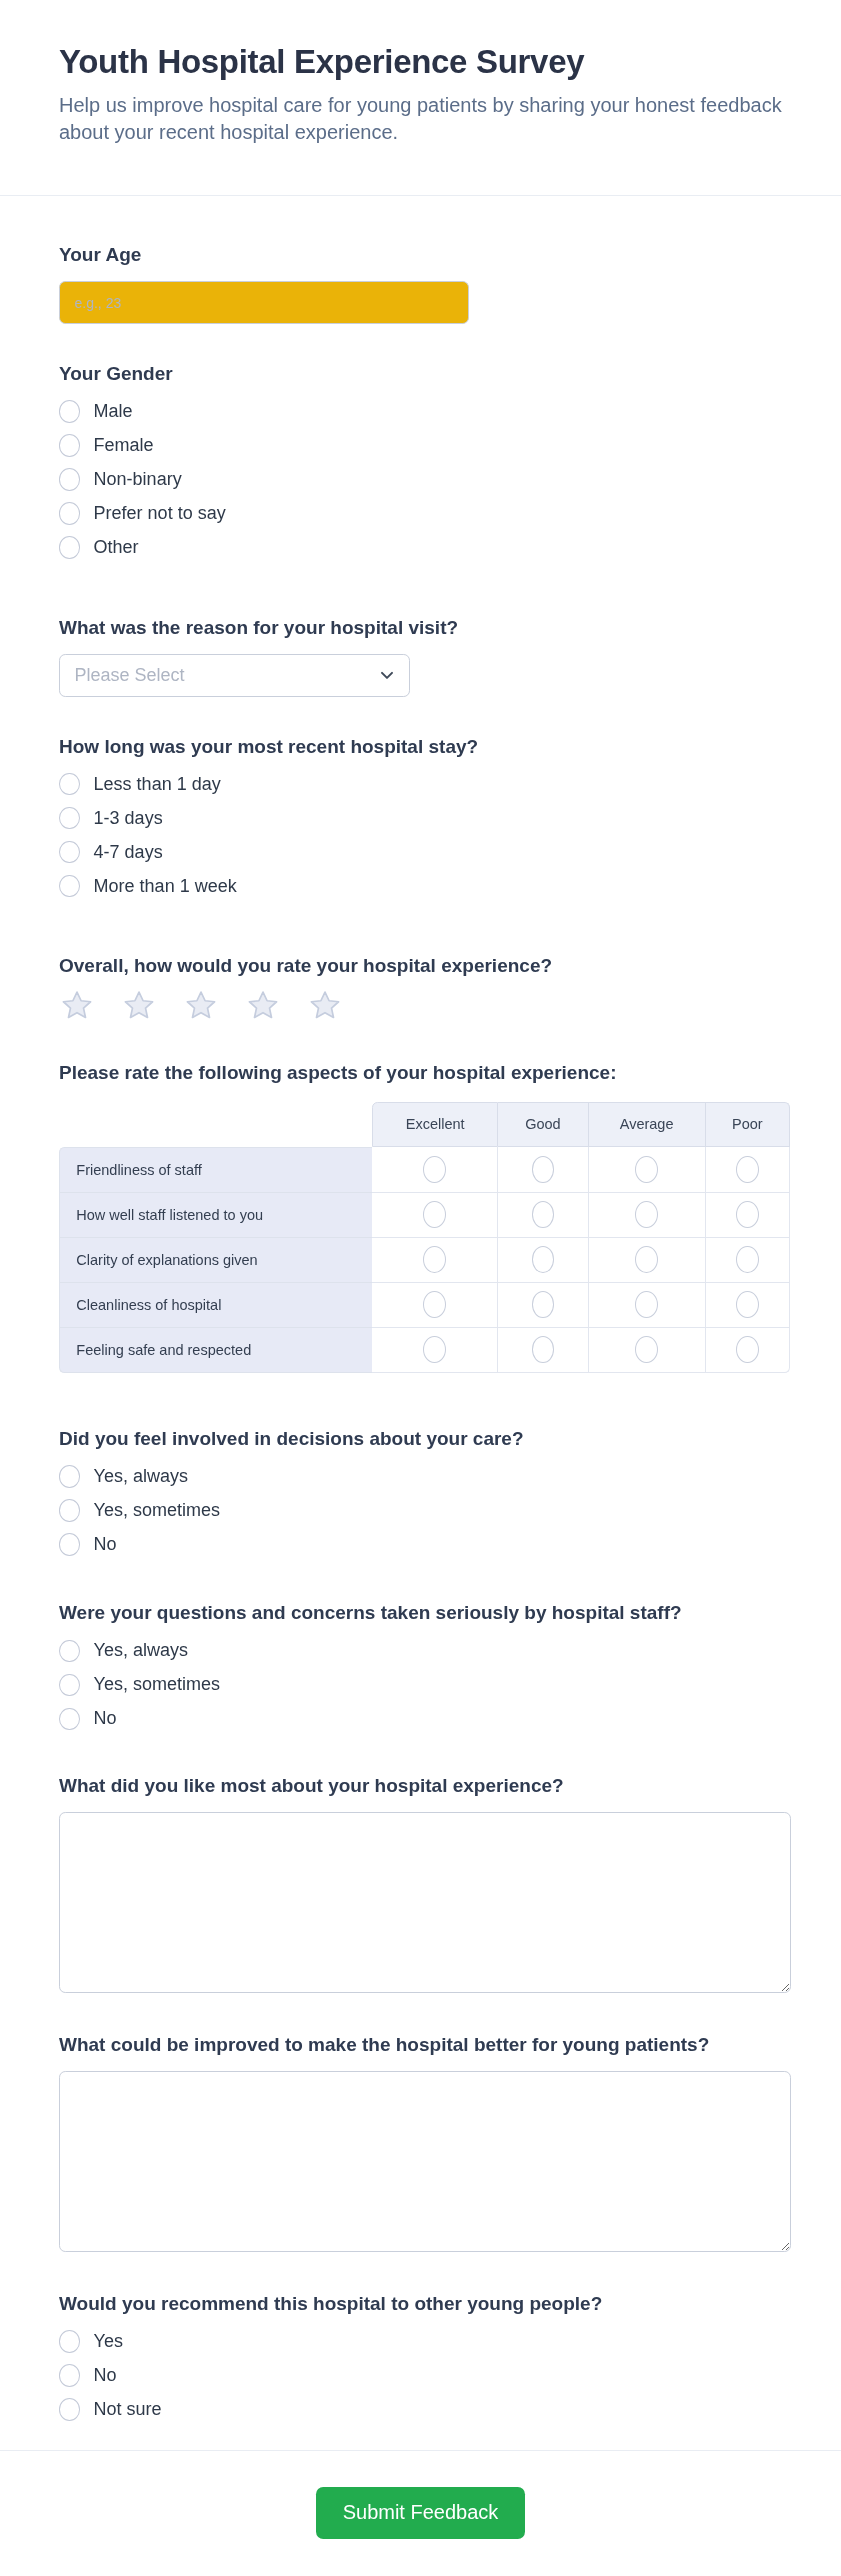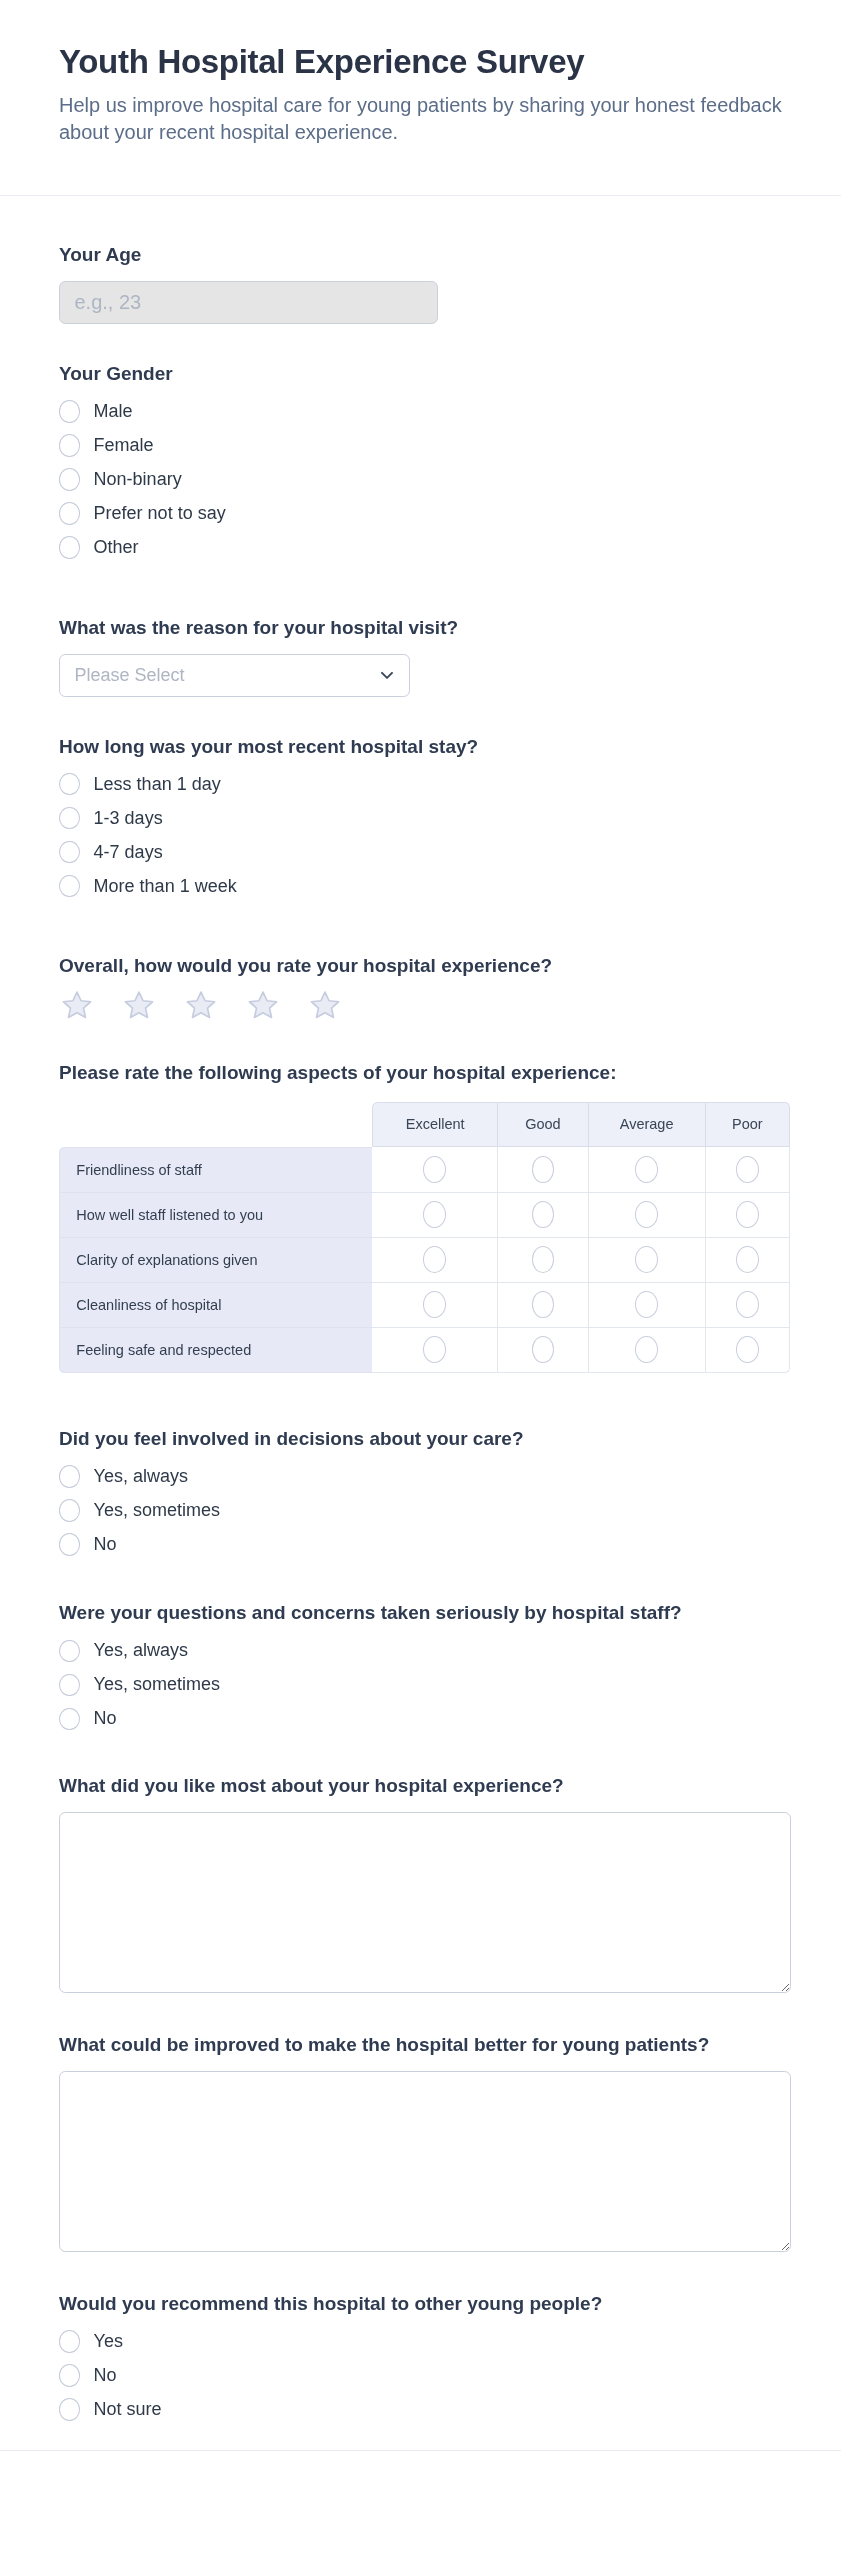--- a/index.html
+++ b/index.html
@@ -13,23 +13,23 @@
   .divider{border:0;border-top:0.9px solid #e9edf3;margin:49px 0 0;width:100%;}
   .divider.pre-footer{margin-top:23.5px;}
 
   .content{padding:0 51px 0 59px;}
   .section{margin-top:40px;}
   .mt-52{margin-top:47px;}.mt-42{margin-top:38px;}.mt-56{margin-top:51px;}
   .mt-60{margin-top:54px;}.mt-46{}
 
   .q-label{font-size:19px;line-height:23.5px;font-weight:600;color:#2f3b51;}
 
-  .text-input{display:block;margin-top:14.5px;width:379px;height:43px;box-sizing:border-box;
-    border:1.4px solid #c9cfdb;border-radius:6.3px;padding:0 14.5px;font-size:20px;color:#2e3949;
-    font-family:"Liberation Sans",sans-serif;outline:none;background:#e5e5e5;}
+  .text-input{display:block;margin-top:14.5px;width:410px;height:43px;box-sizing:border-box;
+    border:1.4px solid #c9cfdb;border-radius:6.3px;padding:0 14.5px;font-size:14px;color:#2e3949;
+    font-family:"Liberation Sans",sans-serif;outline:none;background:#eab308;}
   .text-input::placeholder{color:#aeb5c3;}
 
   .select{margin-top:14.5px;width:351px;height:43px;box-sizing:border-box;border:1.4px solid #c9cfdb;
     border-radius:6.3px;display:flex;align-items:center;justify-content:space-between;
     padding:0 11.8px 0 14.5px;cursor:pointer;background:#fff;gap:31px;}
   .select-text{font-size:18px;color:#aeb5c3;}
   .chevron{display:flex;align-items:center;}
 
   .radio-group{margin-top:9px;}
   .opt{display:flex;align-items:center;height:34px;cursor:pointer;}
@@ -278,15 +278,18 @@
           <span class="radio"></span>
           <span class="opt-label">Not sure</span>
         </div>
       </div>
     </div>
 
   </div>
 
   <hr class="divider pre-footer">
 
+  <div class="footer">
+    <button class="submit-btn">Submit Feedback</button>
+  </div>
 
 </div>
 
 
 </body></html>

